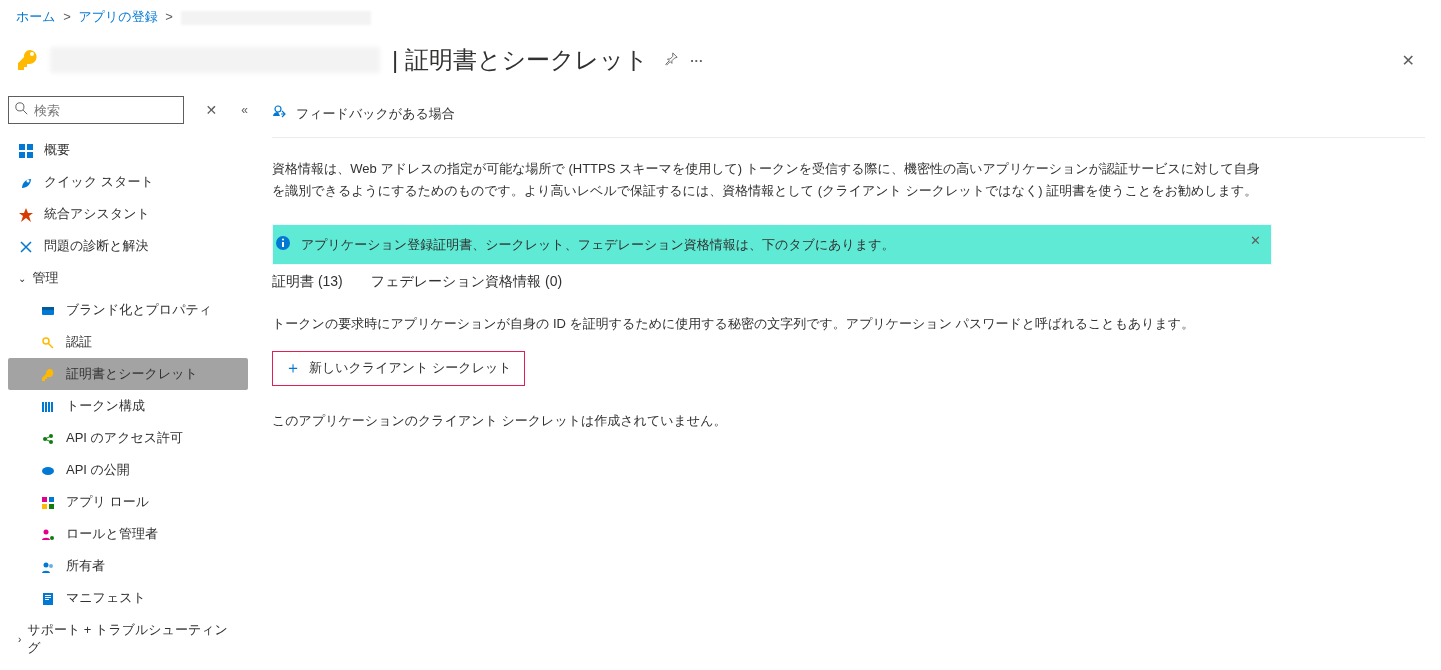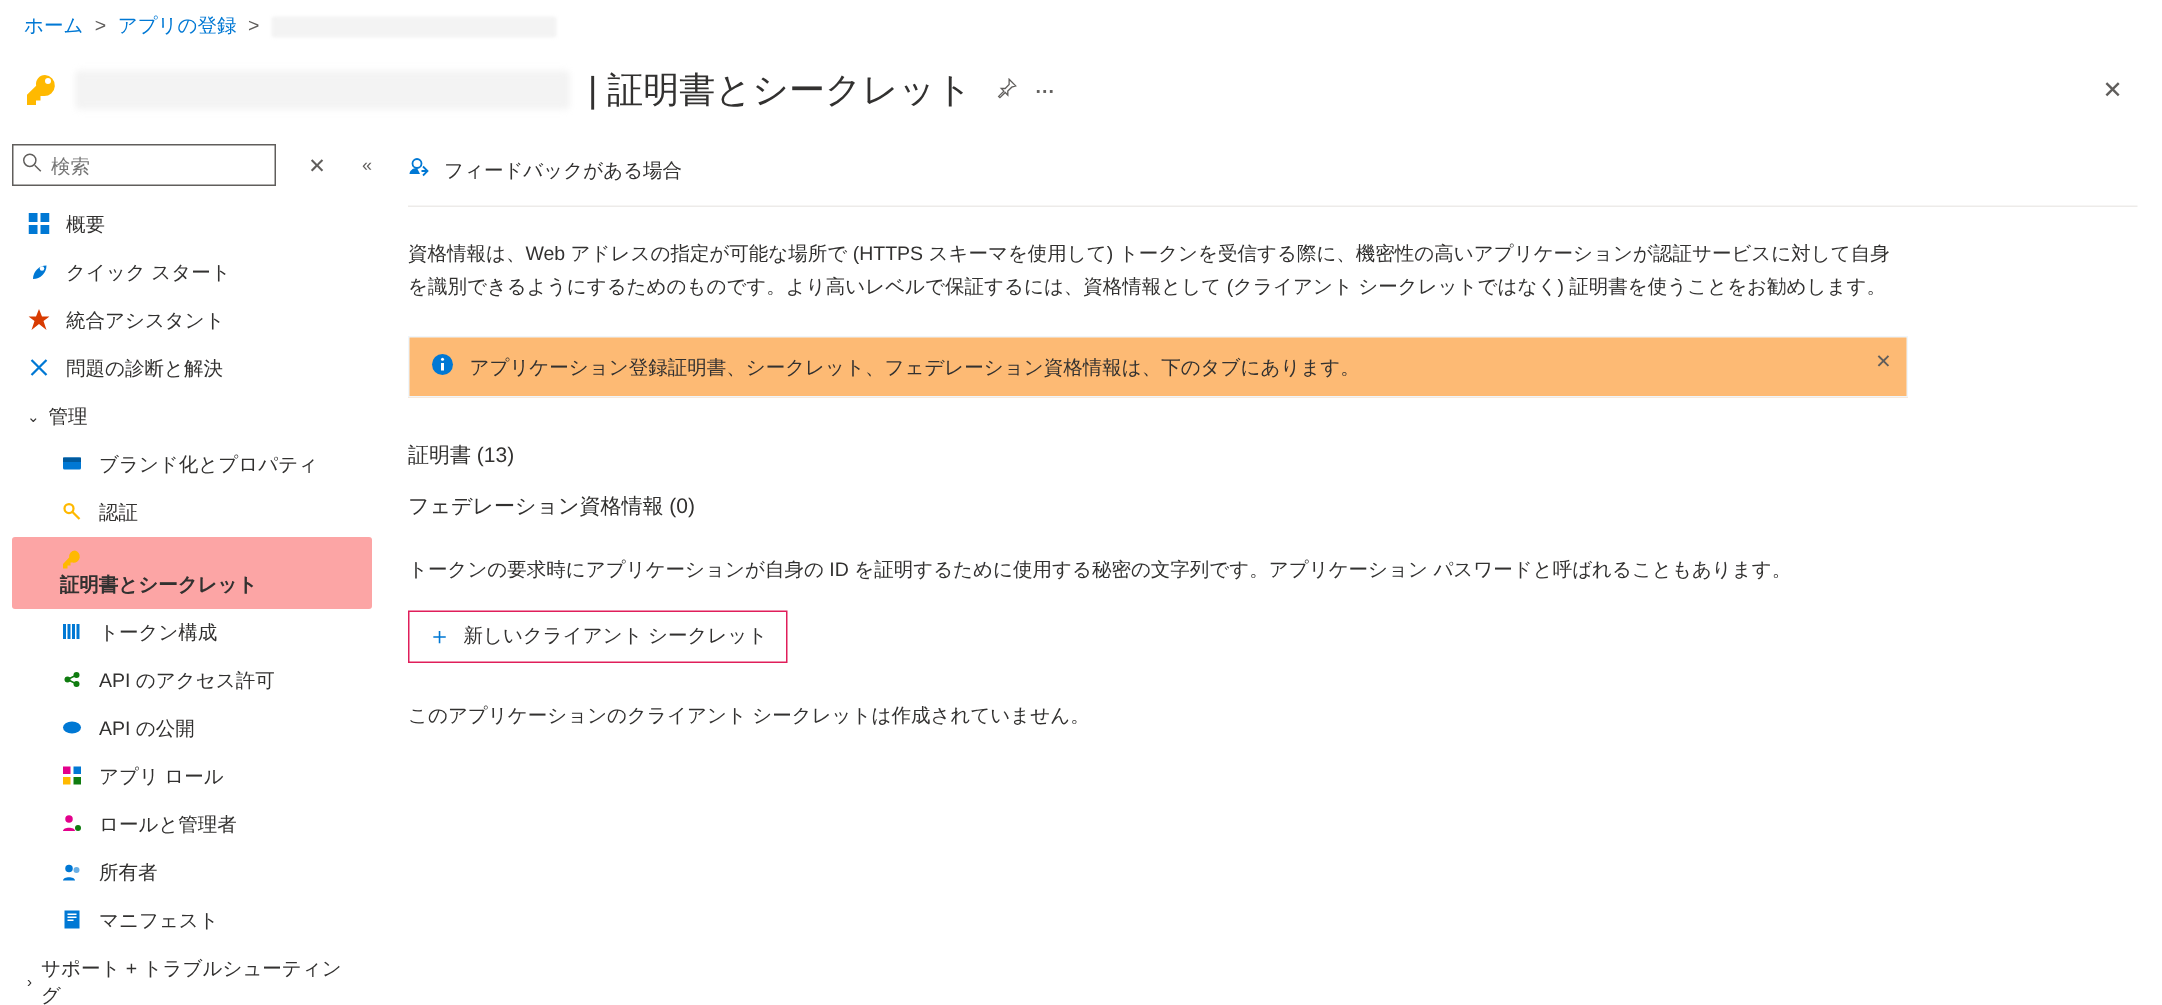--- a/index.html
+++ b/index.html
@@ -20,39 +20,39 @@
 .body { display: flex; }
 
 .sidebar { width: 256px; padding: 0 8px; }
 .search-wrap { display: flex; align-items: center; margin: 0 0 10px 0; gap: 14px; }
 .search-box { display: flex; align-items: center; border: 1px solid #605e5c; height: 28px; width: 195px; padding: 0 6px; }
 .search-box input { border: none; outline: none; width: 100%; font-size: 13px; background: transparent; }
 .search-box .sicon { color: #605e5c; margin-right: 6px; }
 .search-wrap .clear { margin-left: 8px; color: #605e5c; cursor: pointer; font-size: 14px; }
 .search-wrap .collapse { margin-left: 10px; color: #605e5c; cursor: pointer; font-size: 12px; }
 
-.nav-item { display: flex; align-items: flex-start; padding: 7px 10px; cursor: pointer; border-radius: 2px; }
-.nav-item.active { background: #fca5a5; font-weight: 700; flex-direction: column; }
+.nav-item { display: flex; align-items: flex-end; padding: 7px 10px; cursor: pointer; border-radius: 2px; }
+.nav-item.active { background: #a3a3a3; font-weight: 400; }
 .nav-item .nicon { width: 16px; height: 16px; margin-right: 10px; display: inline-flex; align-items: center; justify-content: center; }
 .nav-item.indent { padding-left: 32px; }
 .nav-group { display: flex; align-items: center; padding: 7px 10px; cursor: pointer; }
 .nav-group .chev { margin-right: 6px; font-size: 10px; color: #323130; }
 
 .main { flex: 1; padding: 0 16px 16px; }
 .feedback-bar { display: flex; align-items: center; padding: 8px 0 14px; border-bottom: 1px solid #edebe9; }
 .feedback-bar .ficon { color: #0078d4; margin-right: 8px; }
 .feedback-bar .ftext { color: #323130; cursor: pointer; }
 
 .desc { padding: 20px 0 22px; line-height: 1.7; color: #323130; max-width: 1000px; }
 
-.info-box { background: #fdba74; border: 1px solid #eff6fc; padding: 10px 14px; display: flex; align-items: center; margin-bottom: 22px; position: relative; max-width: 1000px; }
+.info-box { background: #5eead4; border: 1px solid #eff6fc; padding: 10px 2px; display: flex; align-items: center; position: relative; max-width: 1000px; }
 .info-box .iicon { color: #0078d4; margin-right: 10px; font-size: 14px; }
 .info-box .iclose { position: absolute; right: 10px; top: 8px; color: #605e5c; cursor: pointer; font-size: 13px; }
 
-.tabs { display: flex; border-bottom: 1px solid transparent; margin-bottom: 14px; flex-direction: column; }
+.tabs { display: flex; border-bottom: 1px solid transparent; margin-bottom: 14px; }
 .tab { padding: 8px 0; margin-right: 28px; cursor: pointer; color: #323130; font-size: 14px; }
 .tab.active { border-bottom: 2px solid #0078d4; font-weight: 600; }
 
 .tab-desc { margin-bottom: 16px; line-height: 1.6; }
 
 .new-btn { display: inline-flex; align-items: center; border: 1px solid #e01e5a; padding: 6px 12px; cursor: pointer; margin-bottom: 16px; }
 .new-btn .plus { color: #0078d4; font-size: 16px; margin-right: 8px; font-weight: 300; }
 .new-btn .btxt { color: #323130; }
 
 .thead { display: flex; padding: 8px 14px; font-weight: 600; }

